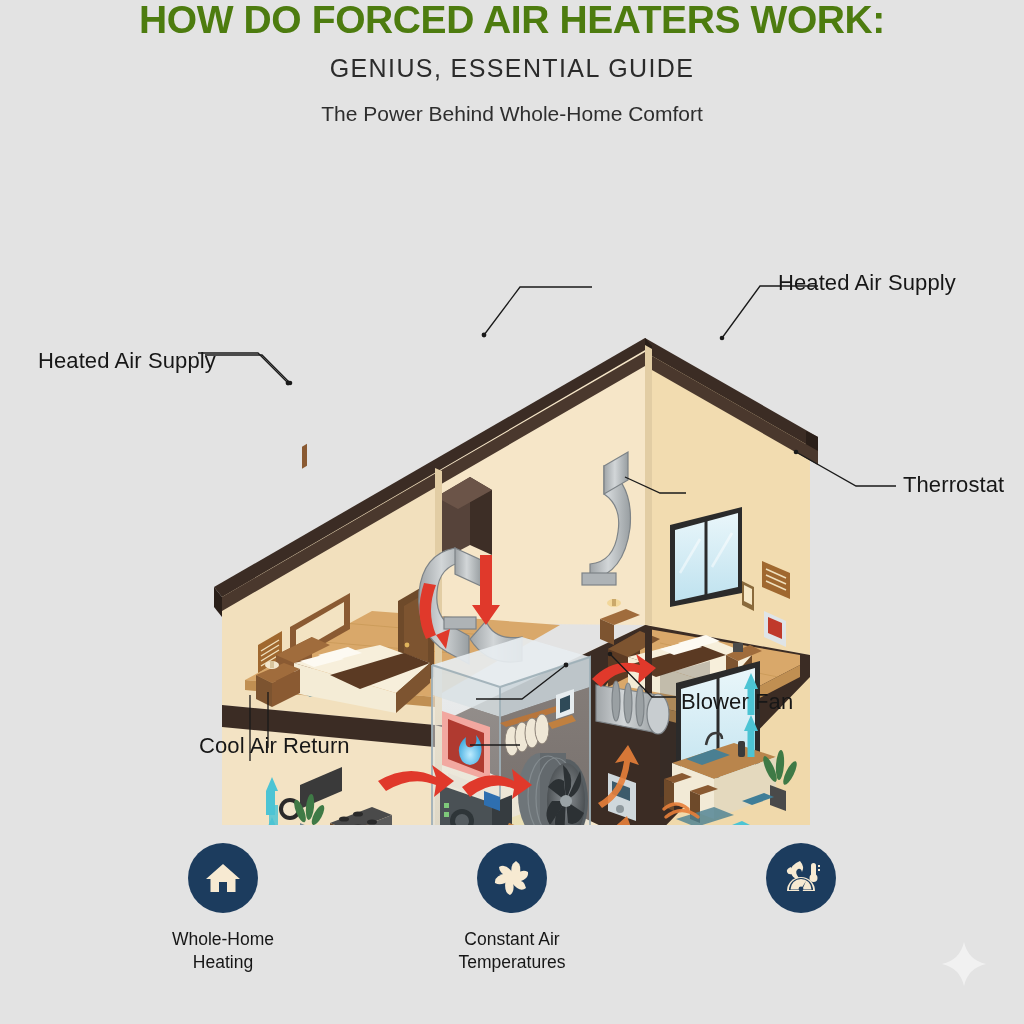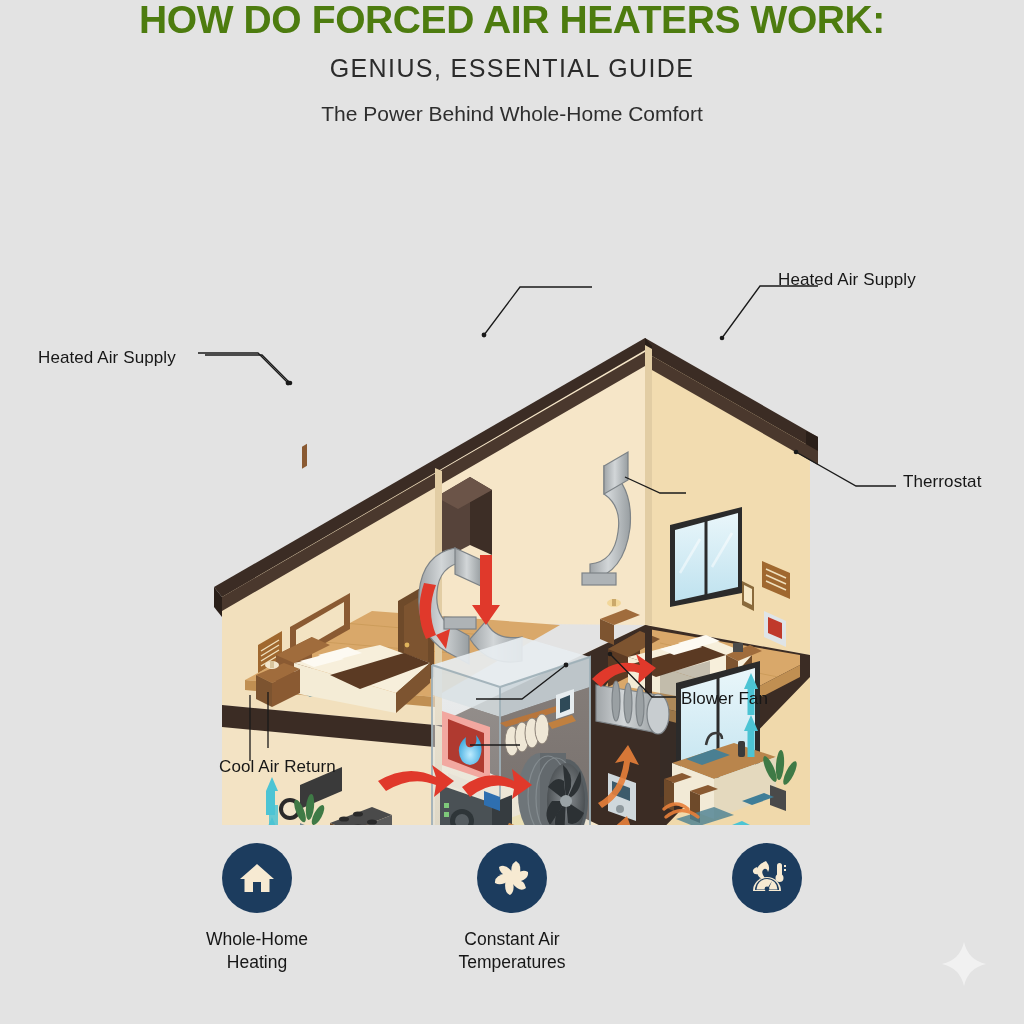--- a/index.html
+++ b/index.html
@@ -26,32 +26,32 @@
   .title-tag {
     font-size:21px; font-weight:400; color:#2e2e2e; margin-top:19px;
   }
 
   
   .illus { position:absolute; top:225px; left:0; width:1024px; height:600px; }
   .illus svg { display:block; }
 
   
   .callout {
-    position:absolute; font-size:17px; color:#171717;
+    position:absolute; font-size:22px; color:#171717;
     white-space:nowrap; letter-spacing:0.1px;
   }
   .c-hasL { left:38px;  top:348px; }
   .c-hasR { left:778px; top:270px; }
   .c-thermo{ left:903px; top:472px; }
   .c-blower{ left:681px; top:689px; }
-  .c-return{ left:199px; top:757px;margin-left:20px; }
+  .c-return{ left:199px; top:733px; }
 
   
   .features { position:absolute; top:843px; left:0; width:1024px;
-              display:flex; justify-content:center; gap:65px; }
+              display:flex; justify-content:center; gap:99px; }
   .feature { width:190px; display:flex; flex-direction:column; align-items:center; }
   .badge {
     width:70px; height:70px; border-radius:50%;
     background:#1c3c5e; display:flex; align-items:center; justify-content:center;
   }
   .feat-label {
     margin-top:15px; font-size:17.5px; color:#161616; text-align:center;
     line-height:1.33;
   }
   .sparkle { position:absolute; right:36px; bottom:36px; opacity:.6; }

